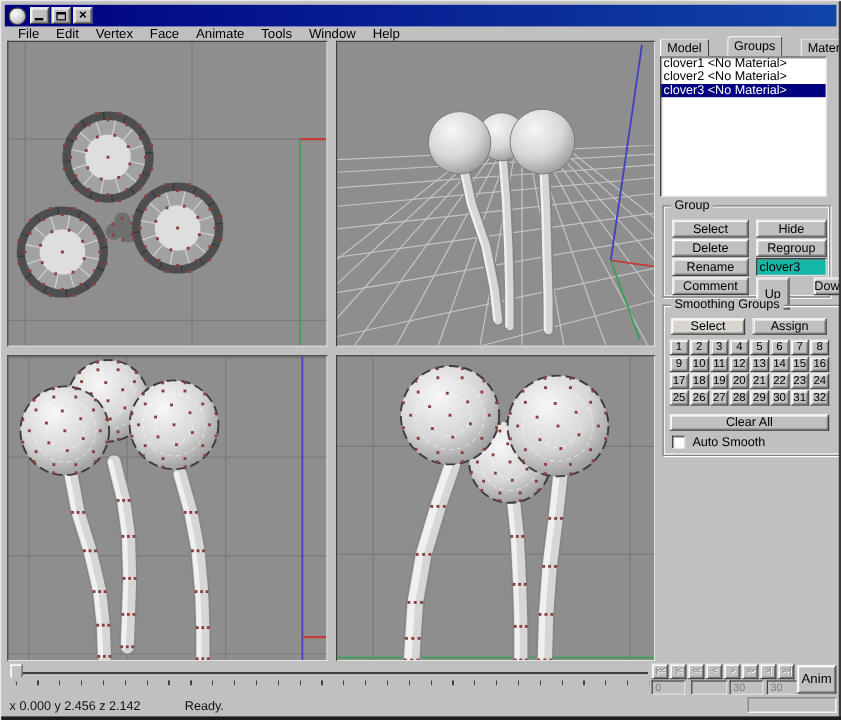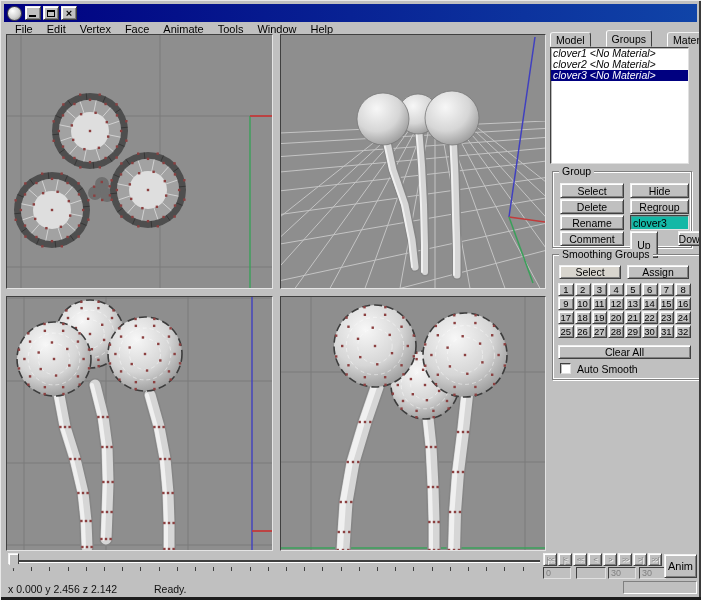--- a/index.html
+++ b/index.html
@@ -27,21 +27,21 @@
   .menu-item{padding:0 7px;white-space:nowrap;}
 
   
   .vp{position:absolute;background:#8e8e8e;border:1px solid;border-color:#404040 #e4e4e4 #e4e4e4 #404040;box-sizing:border-box;overflow:hidden;}
   .vp svg{display:block;}
 
   
   .btn{position:absolute;background:#c0c0c0;border:1px solid;border-color:#f0f0f0 #404040 #404040 #f0f0f0;
        box-shadow:inset 1px 1px 0 #fff,inset -1px -1px 0 #808080;box-sizing:border-box;
        display:flex;align-items:center;justify-content:center;font-size:10.5px;color:#000;padding:0;white-space:nowrap;}
-  .sunken{border:1px solid;border-color:#404040 #e0e0e0 #e0e0e0 #404040;box-shadow:inset 1px 1px 0 rgba(128,128,128,.55);box-sizing:border-box;font-style:italic;}
+  .sunken{border:1px solid;border-color:#404040 #e0e0e0 #e0e0e0 #404040;box-shadow:inset 1px 1px 0 rgba(128,128,128,.55);box-sizing:border-box;}
 
   
   .tabs{position:absolute;left:549px;top:29px;height:17px;display:flex;align-items:flex-end;z-index:2;}
   .tab{height:15px;line-height:15px;padding:0 5px;font-size:10.5px;background:#c0c0c0;margin-right:15px;
        border:1px solid;border-color:#f0f0f0 #404040 #c0c0c0 #fff;border-radius:3px 3px 0 0;box-sizing:border-box;}
   .tab.active{height:17px;line-height:17px;font-weight:normal;position:relative;z-index:3;}
   .grouplist{position:absolute;left:549px;top:46px;width:139px;height:117px;background:#fff;font-size:10.5px;}
   .grouplist .row{height:11px;line-height:11px;padding-left:2px;white-space:nowrap;overflow:hidden;color:#000;}
   .grouplist .row.selected{background:#000080;color:#fff;}
 

